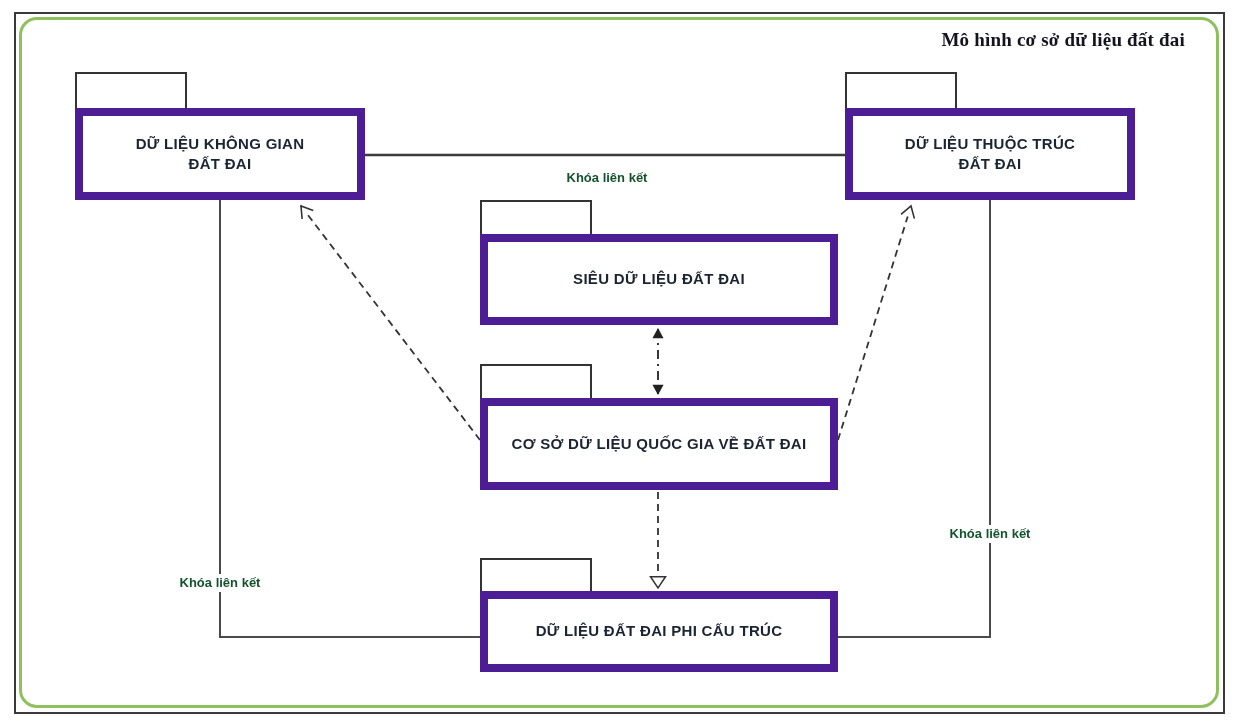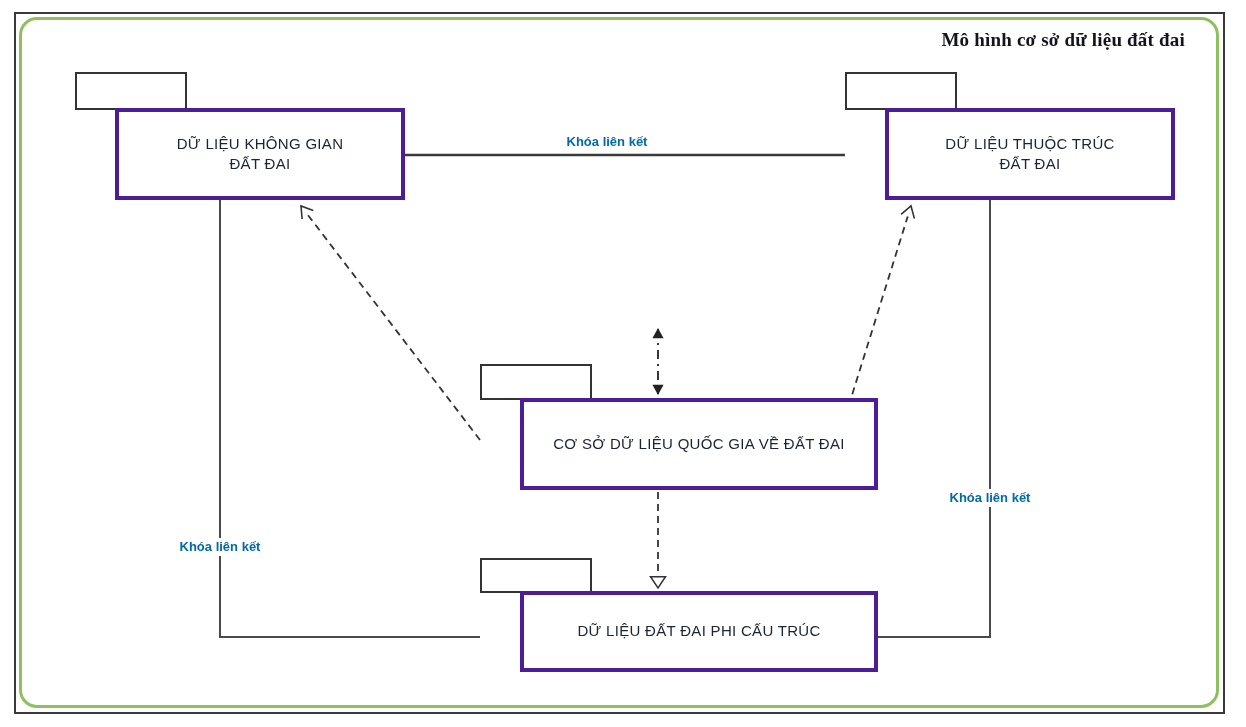--- a/index.html
+++ b/index.html
@@ -43,35 +43,34 @@
   }
   .package { position: absolute; }
   .package .tab {
     position: absolute;
     border: 2px solid #333333;
     background: #ffffff;
     z-index: 1;
   }
   .package .body {
     position: absolute;
-    border: 4px solid #4c1d95;
+    border: 8px solid #4c1d95;
     background: #ffffff;
     z-index: 2;
     display: flex;
     align-items: center;
     justify-content: center;
     text-align: center;
-    font-weight: normal;
+    font-weight: bold;
     font-size: 15px;
     letter-spacing: 0.3px;
     line-height: 1.35;
     color: #1b2433;
     white-space: pre-line;
     padding: 2px 6px;
-    margin-left: 40px;
   }
   
   .pkg-spatial { left: 75px; top: 72px; width: 290px; height: 128px; }
   .pkg-spatial .tab { left: 0; top: 0; width: 112px; height: 38px; }
   .pkg-spatial .body { left: 0; top: 36px; width: 290px; height: 92px; }
   
   .pkg-attribute { left: 845px; top: 72px; width: 290px; height: 128px; }
   .pkg-attribute .tab { left: 0; top: 0; width: 112px; height: 38px; }
   .pkg-attribute .body { left: 0; top: 36px; width: 290px; height: 92px; }
   
@@ -84,24 +83,25 @@
   .pkg-national .body { left: 0; top: 34px; width: 358px; height: 92px; }
   
   .pkg-unstructured { left: 480px; top: 558px; width: 358px; height: 124px; }
   .pkg-unstructured .tab { left: 0; top: 0; width: 112px; height: 35px; }
   .pkg-unstructured .body { left: 0; top: 33px; width: 358px; height: 81px; }
 
   .link-label {
     position: absolute;
     font-size: 13px;
     font-weight: bold;
-    color: #0369a1;
+    color: #14532d;
     text-align: center;
     line-height: 18px;
     z-index: 3;
+    margin-top: 36px;
   }
   .link-label.top   { left: 555px; top: 133px; width: 104px; }
   .link-label.left  { left: 170px; top: 538px; width: 100px; background: #ffffff; }
   .link-label.right { left: 940px; top: 489px; width: 100px; background: #ffffff; }
 </style>
 </head>
 <body>
 
 <div class="stage">
 
@@ -143,20 +143,24 @@
     <div class="body">DỮ LIỆU KHÔNG GIAN
 ĐẤT ĐAI</div>
   </div>
 
   <div class="package pkg-attribute">
     <div class="tab"></div>
     <div class="body">DỮ LIỆU THUỘC TRÚC
 ĐẤT ĐAI</div>
   </div>
 
+  <div class="package pkg-metadata">
+    <div class="tab"></div>
+    <div class="body">SIÊU DỮ LIỆU ĐẤT ĐAI</div>
+  </div>
 
   <div class="package pkg-national">
     <div class="tab"></div>
     <div class="body">CƠ SỞ DỮ LIỆU QUỐC GIA VỀ ĐẤT ĐAI</div>
   </div>
 
   <div class="package pkg-unstructured">
     <div class="tab"></div>
     <div class="body">DỮ LIỆU ĐẤT ĐAI PHI CẤU TRÚC</div>
   </div>

